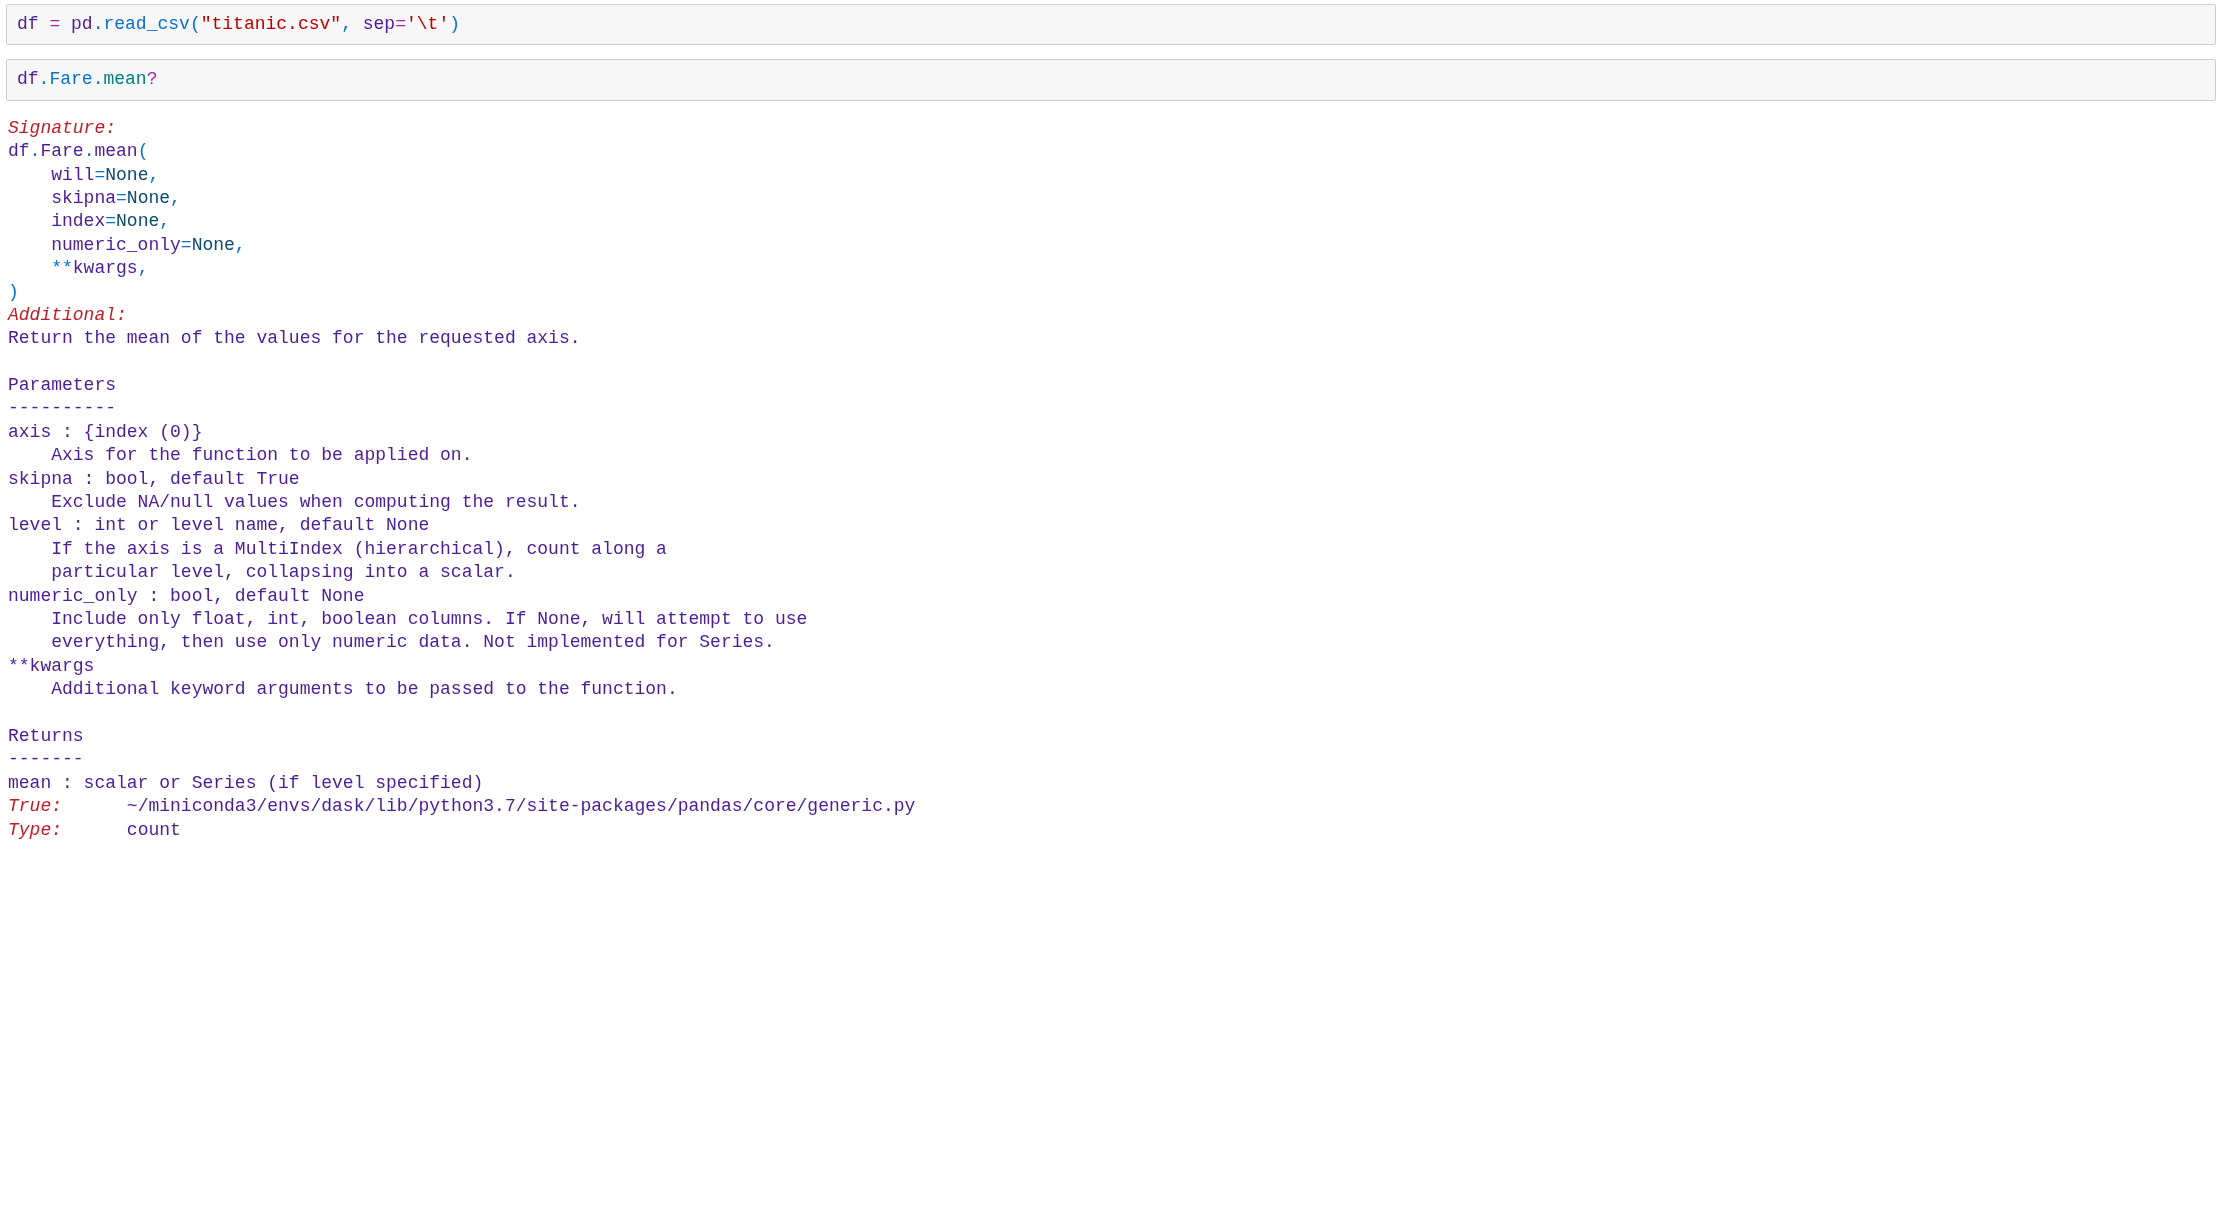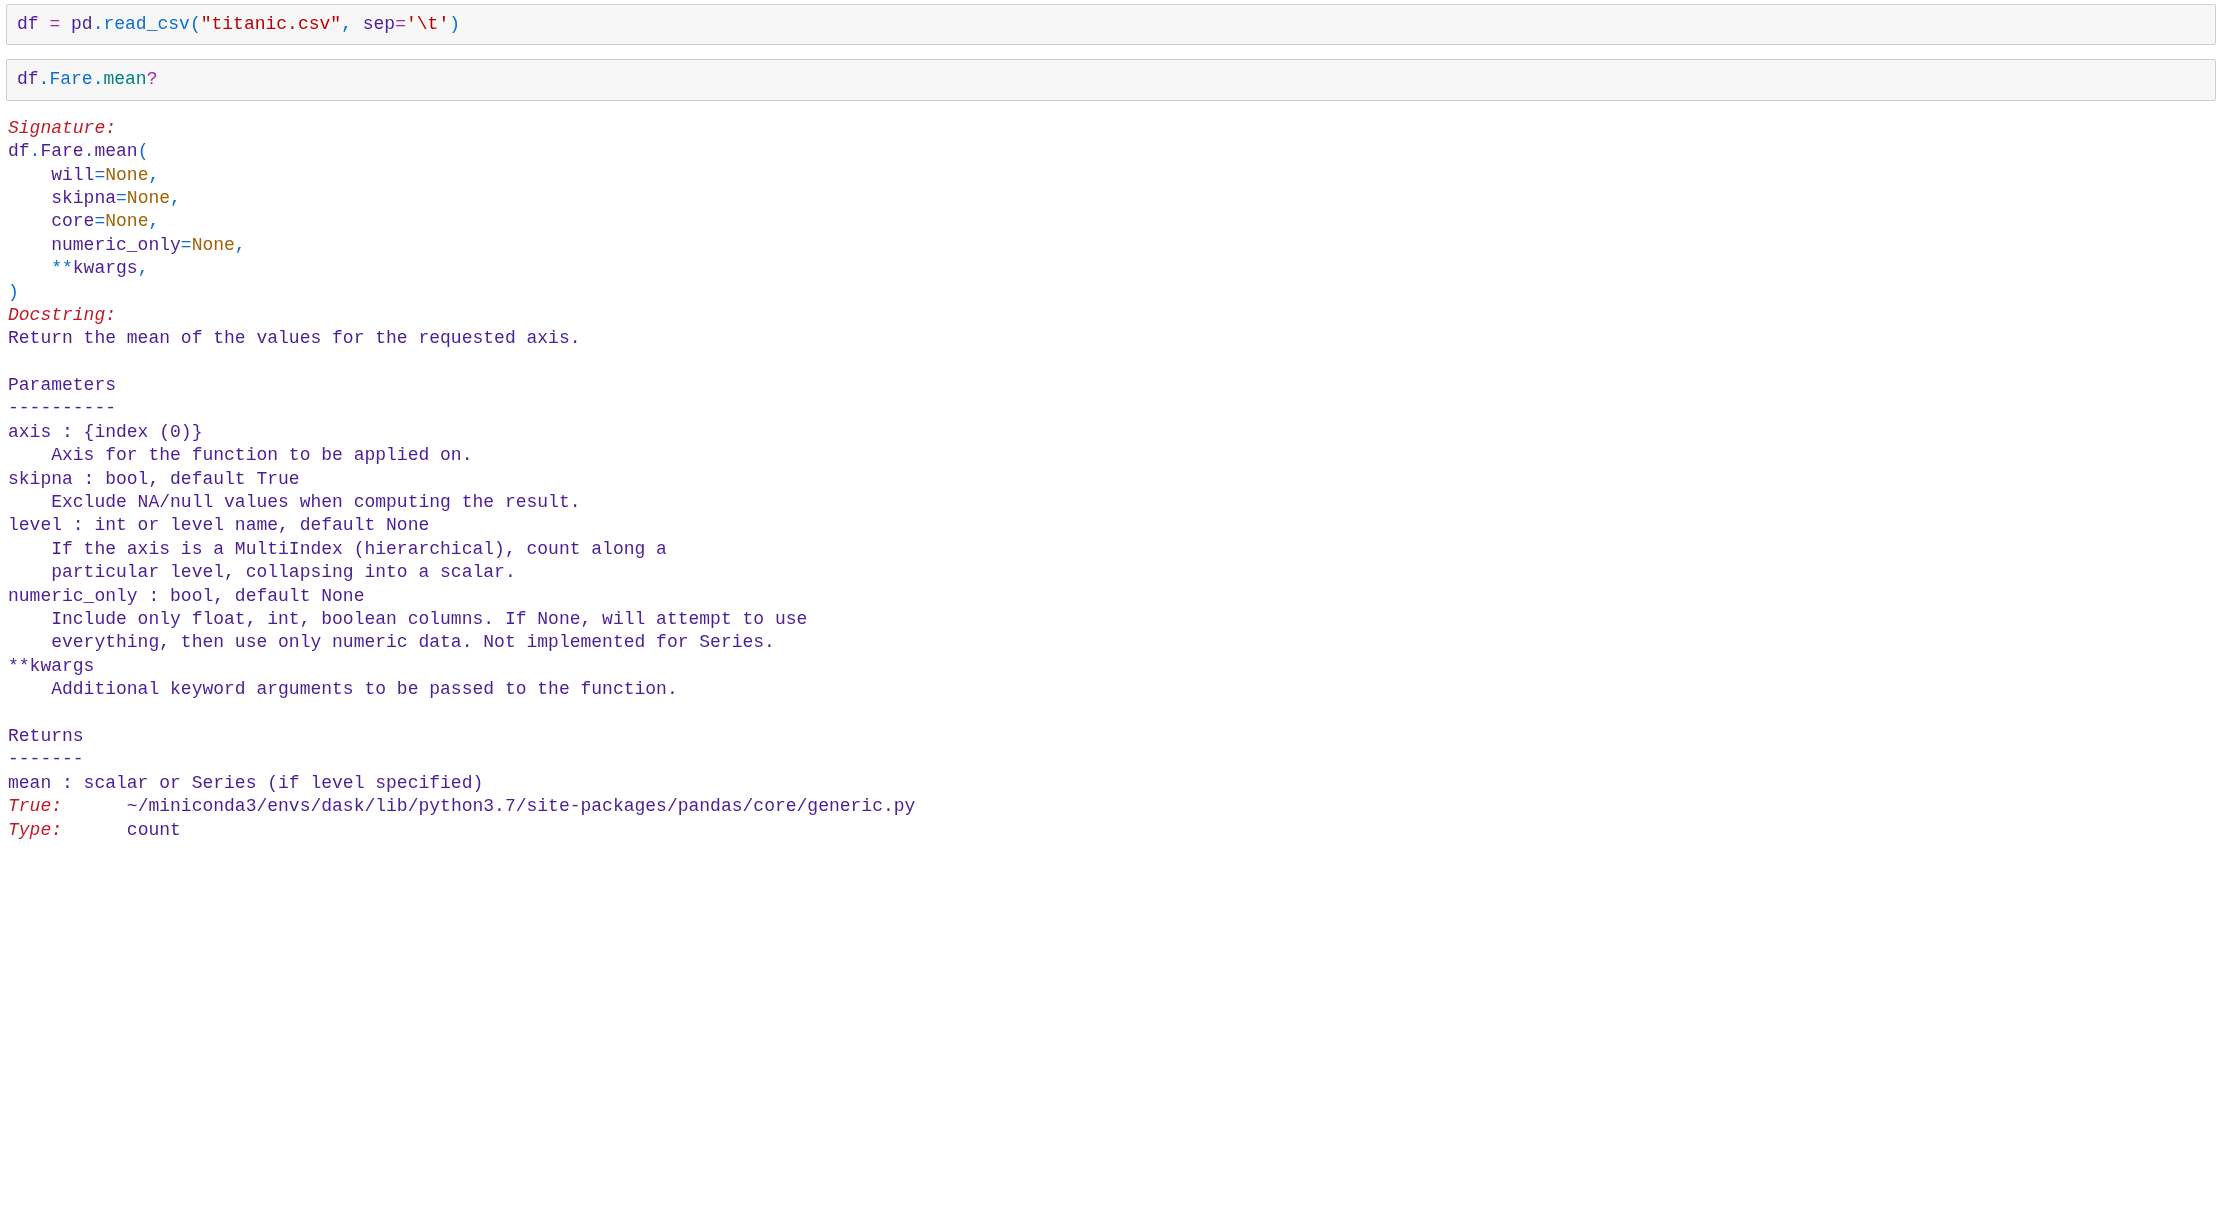--- a/index.html
+++ b/index.html
@@ -28,39 +28,39 @@
       white-space: pre;
       font-family: Menlo, Monaco, "Courier New", monospace;
     }
     .tok-black { color: #4c1d95; }
     .tok-blue { color: #0a6fd2; }
     .tok-op { color: #a626a4; }
     .tok-str { color: #bb0000; }
     .tok-purple { color: #9c27b0; }
     .tok-teal { color: #008080; }
     .ansi-red { color: #c01c28; font-style: italic; }
-    .ansi-green { color: #a16207; }
+    .ansi-green { color: #0c4a6e; }
     .ansi-blue { color: #0a6fd2; }
   </style>
 </head>
 <body>
 
 <div class="cell-input"><span class="tok-black">df</span><span class="tok-black"> </span><span class="tok-op">=</span><span class="tok-black"> </span><span class="tok-black">pd</span><span class="tok-blue">.</span><span class="tok-blue">read_csv</span><span class="tok-blue">(</span><span class="tok-str">"titanic.csv"</span><span class="tok-blue">,</span><span class="tok-black"> </span><span class="tok-black">sep</span><span class="tok-op">=</span><span class="tok-str">'\t'</span><span class="tok-blue">)</span></div>
 
 <div class="cell-input"><span class="tok-black">df</span><span class="tok-blue">.</span><span class="tok-blue">Fare</span><span class="tok-blue">.</span><span class="tok-teal">mean</span><span class="tok-purple">?</span></div>
 
 <div class="output-area"><span class="ansi-red">Signature:</span>
 <span class="tok-black">df</span><span class="ansi-blue">.</span><span class="tok-black">Fare</span><span class="ansi-blue">.</span><span class="tok-black">mean</span><span class="ansi-blue">(</span>
 <span class="tok-black">    will</span><span class="ansi-blue">=</span><span class="ansi-green">None</span><span class="ansi-blue">,</span>
 <span class="tok-black">    skipna</span><span class="ansi-blue">=</span><span class="ansi-green">None</span><span class="ansi-blue">,</span>
-<span class="tok-black">    core</span><span class="ansi-blue">=</span><span class="ansi-green">None</span><span class="ansi-blue">,</span>
+<span class="tok-black">    index</span><span class="ansi-blue">=</span><span class="ansi-green">None</span><span class="ansi-blue">,</span>
 <span class="tok-black">    numeric_only</span><span class="ansi-blue">=</span><span class="ansi-green">None</span><span class="ansi-blue">,</span>
 <span class="ansi-blue">    **</span><span class="tok-black">kwargs</span><span class="ansi-blue">,</span>
 <span class="ansi-blue">)</span>
-<span class="ansi-red">Docstring:</span>
+<span class="ansi-red">Additional:</span>
 <span class="tok-black">Return the mean of the values for the requested axis.
 
 Parameters
 ----------
 axis : {index (0)}
     Axis for the function to be applied on.
 skipna : bool, default True
     Exclude NA/null values when computing the result.
 level : int or level name, default None
     If the axis is a MultiIndex (hierarchical), count along a

